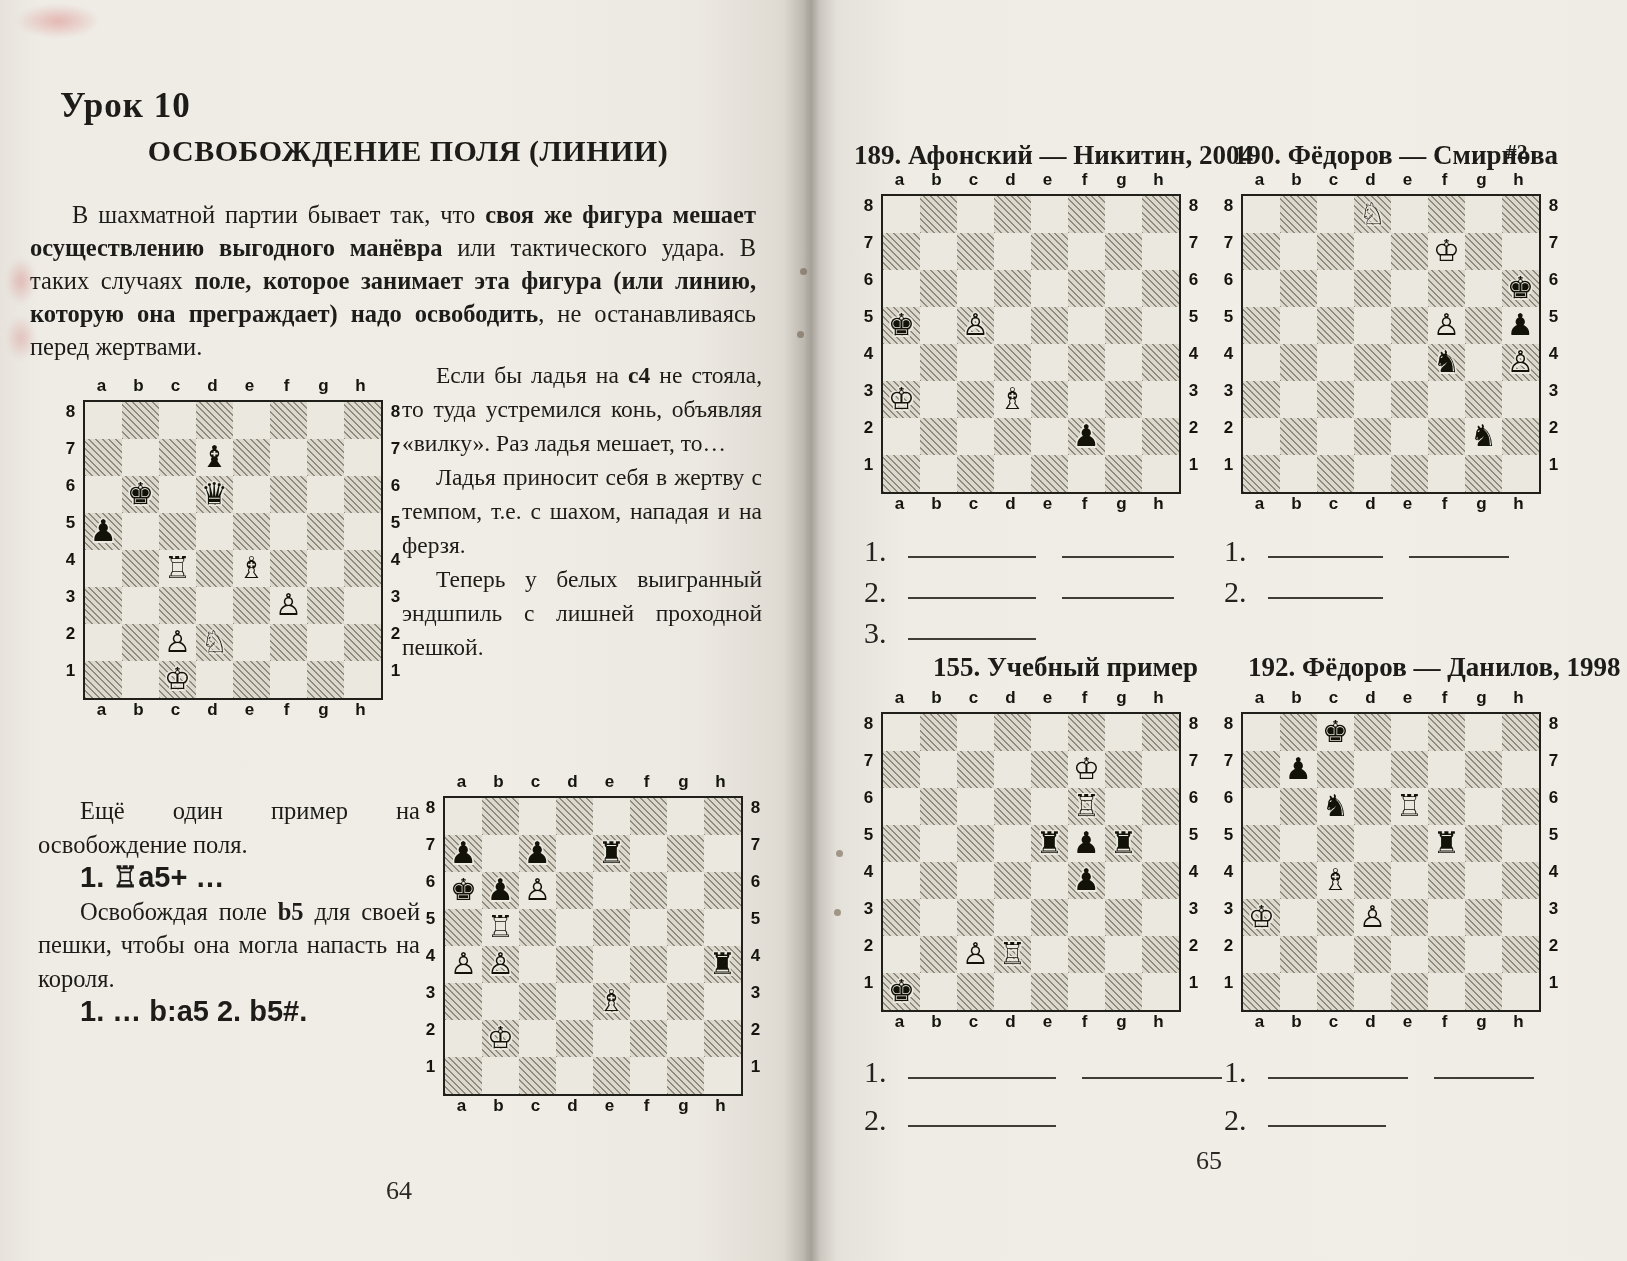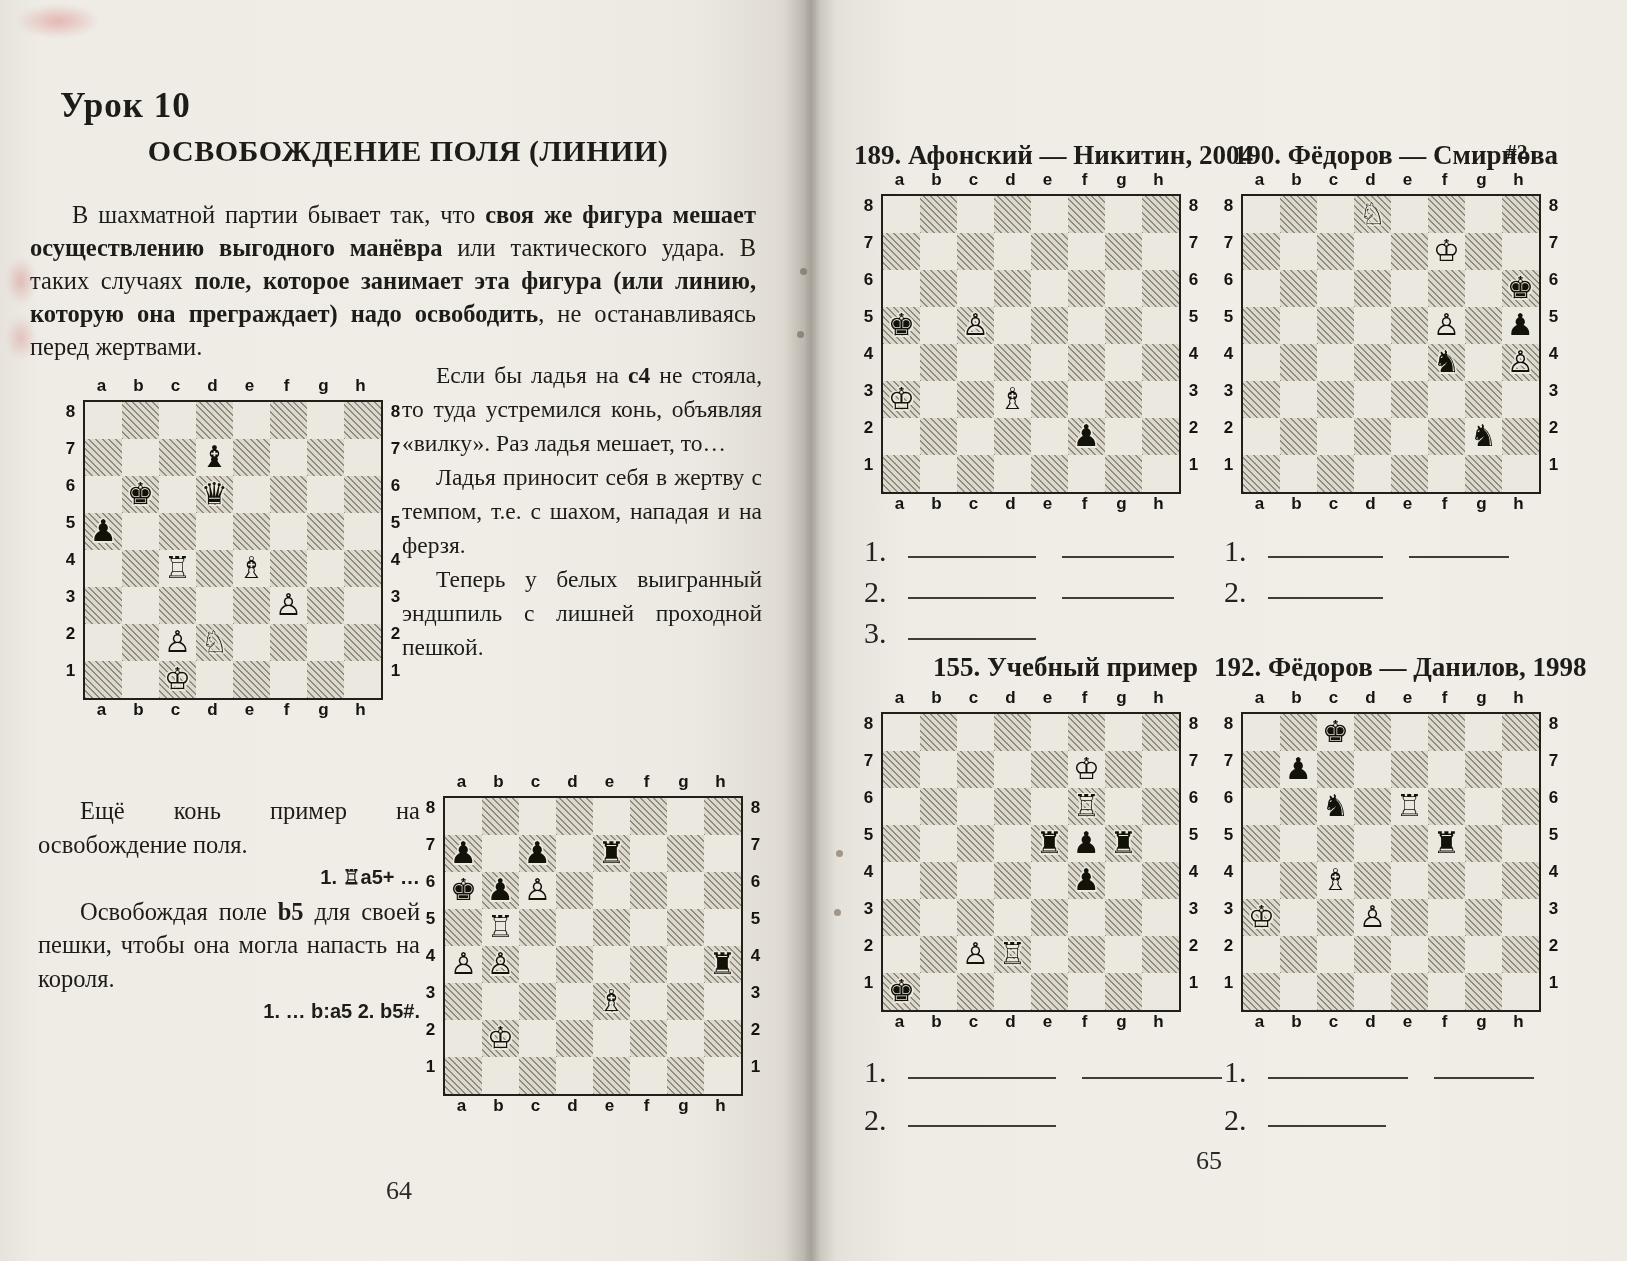--- a/index.html
+++ b/index.html
@@ -35,30 +35,30 @@
     font-size:23.5px;line-height:34px;text-align:justify;}
   .col2 p{text-indent:34px;margin:0;}
   .moveline{font-family:"Liberation Sans",sans-serif;font-weight:bold;font-size:22.5px;
     text-align:center;text-indent:0 !important;margin:5px 0 !important;}
   .moveblock{font-family:"Liberation Sans",sans-serif;font-weight:bold;font-size:22.5px;
     text-align:left;text-indent:24px;margin:2px 0 !important;}
 
   .col3{position:absolute;left:38px;top:794px;width:382px;
     font-size:24.5px;line-height:33.5px;text-align:justify;}
   .col3 p{text-indent:42px;margin:0;}
-  .col3 .m{font-family:"Liberation Sans",sans-serif;font-weight:bold;font-size:20px;text-align:right;}
+  .col3 .m{font-family:"Liberation Sans",sans-serif;font-weight:bold;font-size:29px;text-align:left;}
 
   .pageno{position:absolute;font-size:26px;color:#2a2925;}
   #p64{left:386px;top:1176px;}
   #p65{left:1196px;top:1146px;}
   .cap{position:absolute;width:344px;text-align:right;font-size:27px;font-weight:bold;white-space:nowrap;}
   #cap189{left:854px;top:140px;}
   #cap190{left:1214px;top:140px;}
   #cap191{left:854px;top:652px;}
-  #cap192{left:1214px;top:652px;}
+  #cap192{left:1248px;top:652px;}
   .tag{position:absolute;left:1506px;top:140px;font-size:21.5px;font-weight:bold;}
 
   .board{position:absolute;}
   #d1{left:58px;top:376px;}
   #d2{left:418px;top:772px;}
   #b189{left:856px;top:170px;}
   #b190{left:1216px;top:170px;}
   #b191{left:856px;top:688px;}
   #b192{left:1216px;top:688px;}
 
@@ -227,21 +227,21 @@
       </div>
     </div>
 
   <div class="col2">
     <p><span>Если бы ладья на </span><b>c4</b><span> не стояла, то туда устремился конь, объявляя «вилку». Раз ладья мешает, то…</span></p>
     <p>Ладья приносит себя в жертву с темпом, т.е. с шахом, нападая и на ферзя.</p>
     <p>Теперь у белых выигранный эндшпиль с лишней проходной пешкой.</p>
   </div>
 
   <div class="col3">
-    <p>Ещё конь пример на освобождение поля.</p>
+    <p>Ещё один пример на освобождение поля.</p>
     <p class="m">1. ♖a5+  …</p>
     <p><span>Освобождая поле </span><b>b5</b><span> для своей пешки, чтобы она могла напасть на короля.</span></p>
     <p class="m">1. … b:a5 2. b5#.</p>
   </div>
 
   <div class="board" id="d2">
       <div class="frow">
         <span class="fcell">a</span>
         <span class="fcell">b</span>
         <span class="fcell">c</span>

